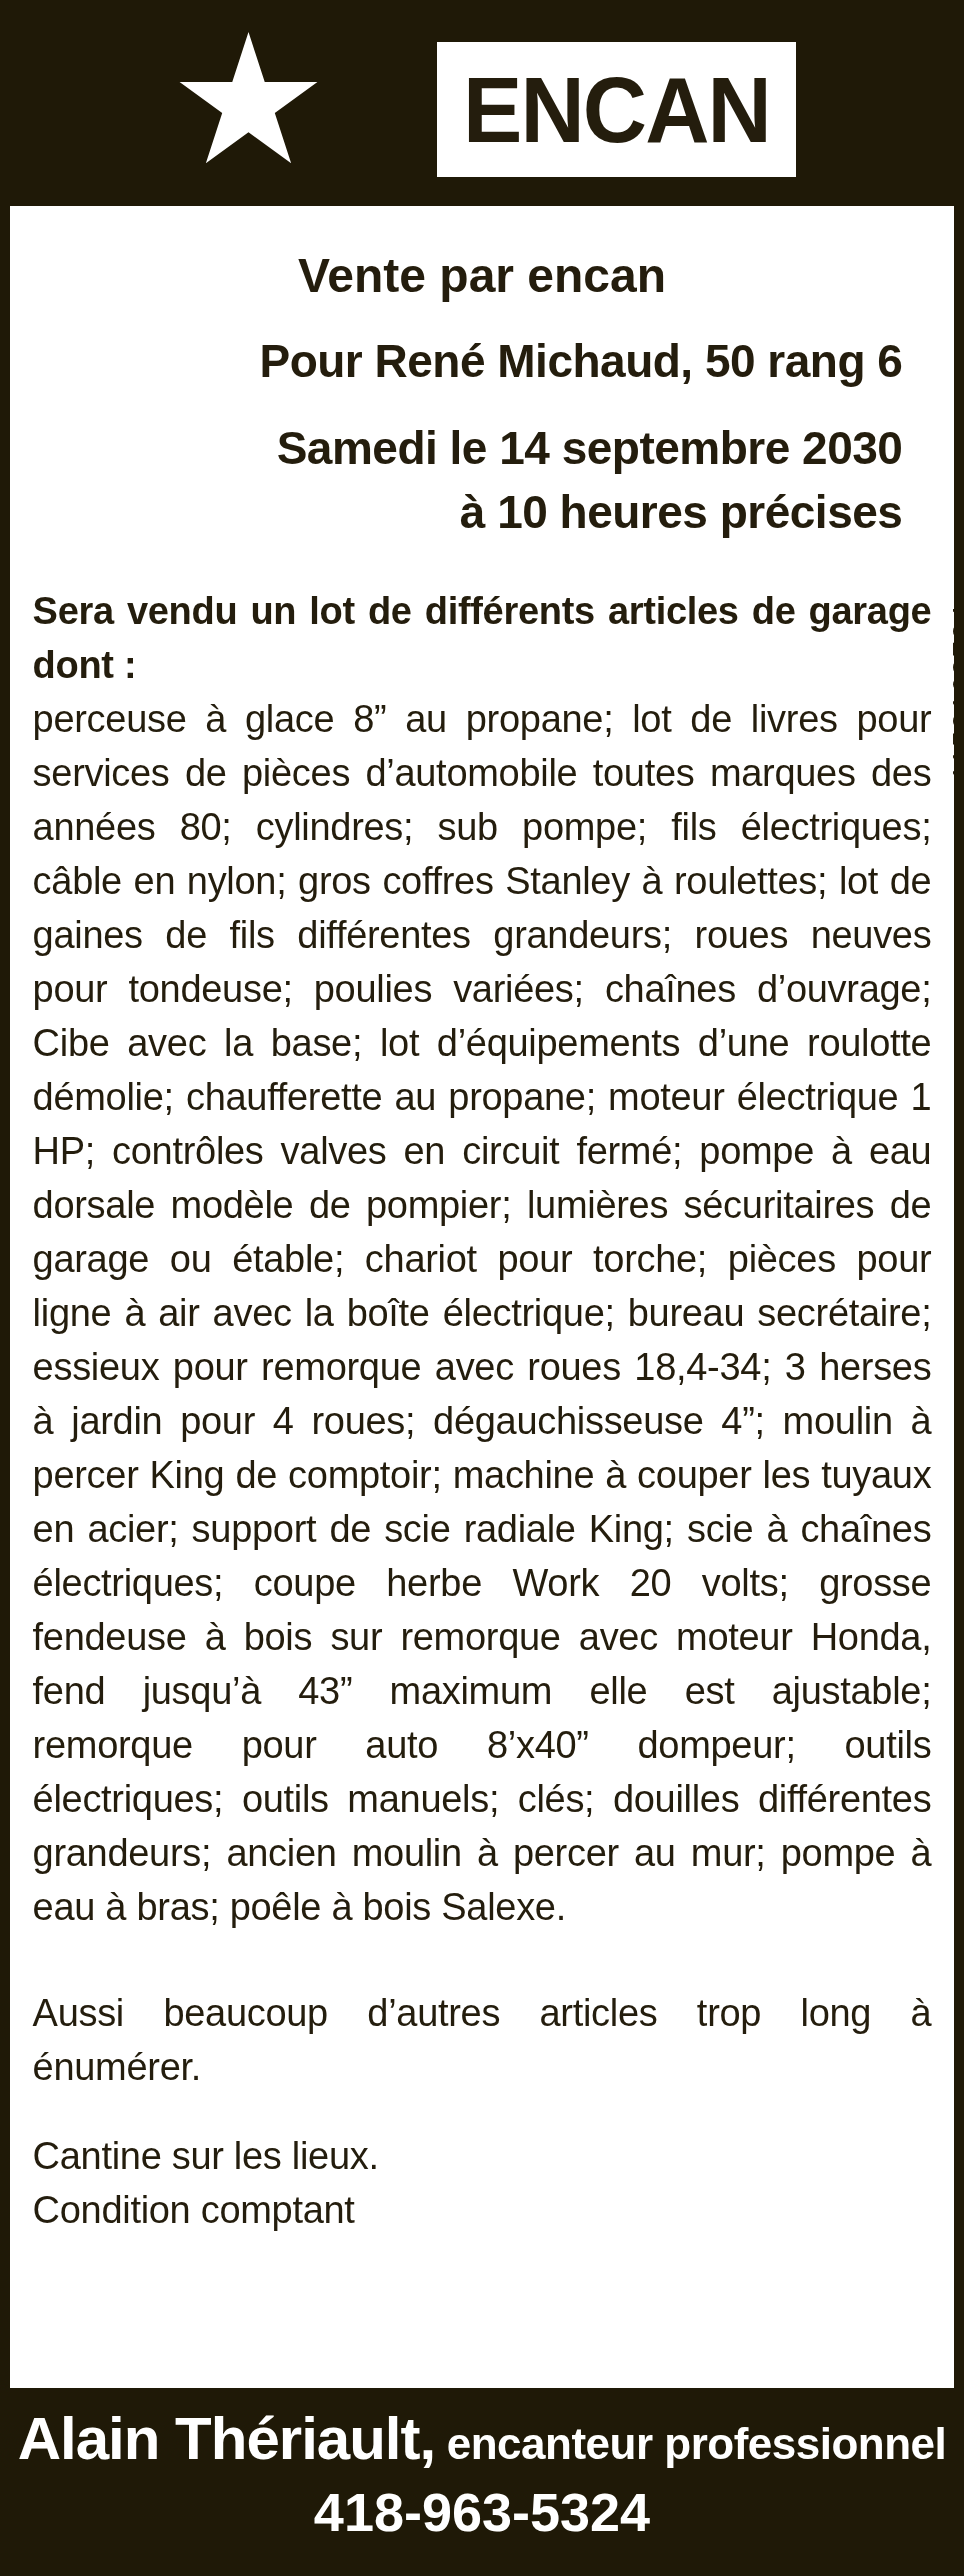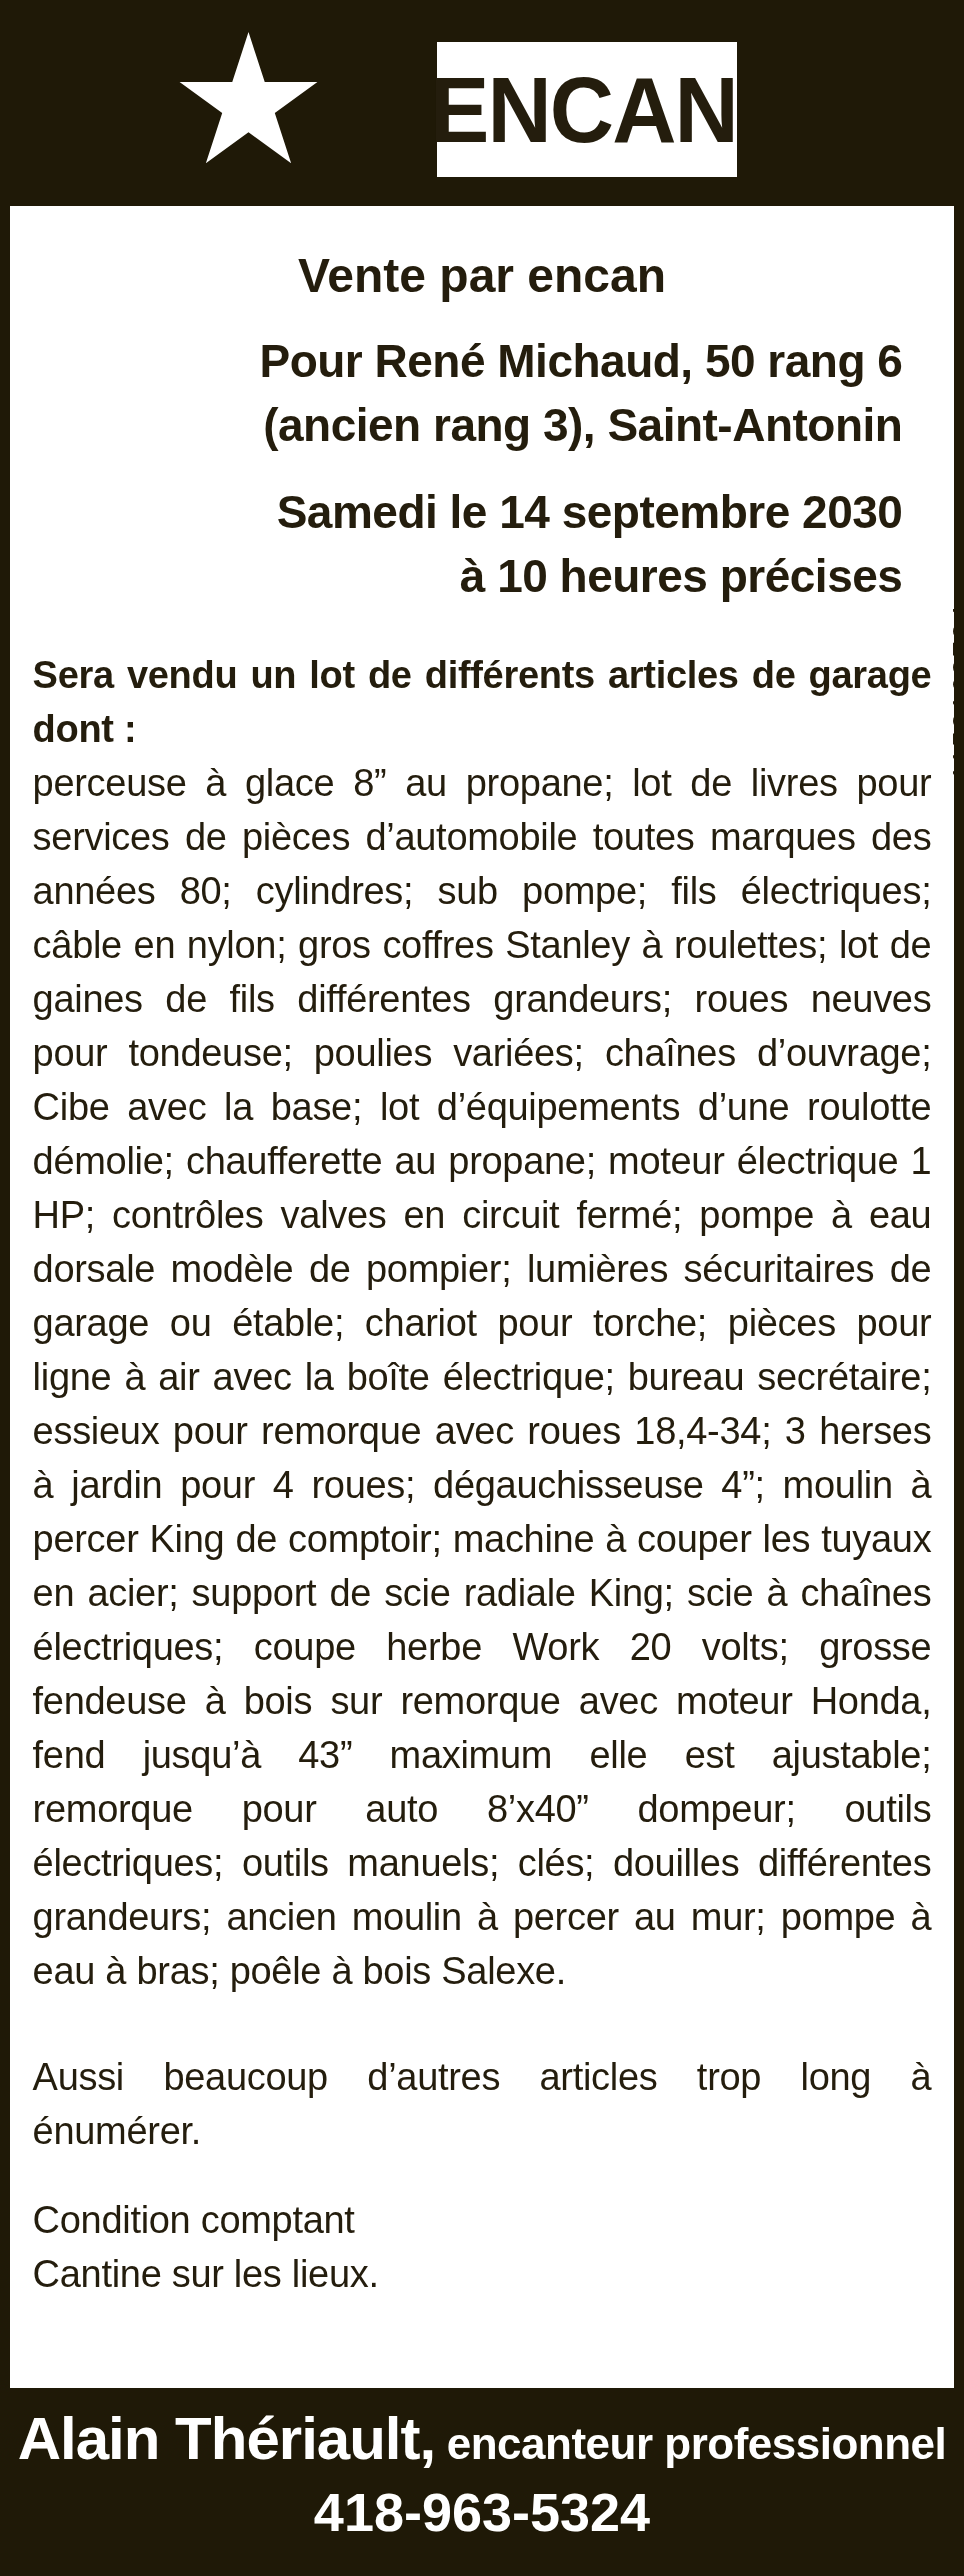--- a/index.html
+++ b/index.html
@@ -10,22 +10,22 @@
     margin:0 auto;
     background:#1f1907;
     font-family:"Liberation Sans", sans-serif;
     color:#241d0d;
     display:flex; flex-direction:column;
   }
   
   .band-top { position:relative; height:206px; flex:none; }
   .star-icon { position:absolute; left:176px; top:32px; width:145px; height:145px; }
   .encan-box {
-    position:absolute; left:437px; top:42px; width:300px; height:135px;
-    background:#ffffff; display:flex; align-items:center; justify-content:flex-end;
+    position:absolute; left:437px; top:42px; width:359px; height:135px;
+    background:#ffffff; display:flex; align-items:center; justify-content:center;
   }
   .encan-box span {
     font-weight:bold; font-size:89px; letter-spacing:-1.9px; color:#241d0d;
     transform:scaleY(1.05);
   }
   
   .paper {
     position:relative; flex:none;
     margin:0 9.6px; height:2182px;
     background:#ffffff;
@@ -69,37 +69,36 @@
     </div>
   </div>
 
   <div class="paper">
     <div class="ad-id">1153163724</div>
 
     <div class="title">Vente par encan</div>
 
     <div class="seller">
       <div>Pour  René Michaud, 50 rang 6</div>
-      <div>(ancien rang 3), Saint-Antonin</div>
     </div>
 
     <div class="schedule">
       <div>Samedi le 14 septembre 2030</div>
       <div>à 10 heures précises</div>
     </div>
 
     <p class="lead">Sera vendu un lot de différents articles de garage dont :</p>
 
     <p class="items">perceuse à glace 8” au propane; lot de livres pour services de pièces d’automobile toutes marques des années 80; cylindres; sub pompe; fils électriques; câble en nylon; gros coffres Stanley à roulettes; lot de gaines de fils différentes grandeurs; roues neuves pour tondeuse; poulies variées; chaînes d’ouvrage; Cibe avec la base; lot d’équipements d’une roulotte démolie; chaufferette au propane; moteur électrique 1 HP; contrôles valves en circuit fermé; pompe à eau dorsale modèle de pompier; lumières sécuritaires de garage ou étable; chariot pour torche; pièces pour ligne à air avec la boîte électrique; bureau secrétaire; essieux pour remorque avec roues 18,4-34; 3 herses à jardin pour 4 roues; dégauchisseuse 4”; moulin à percer King de comptoir; machine à couper les tuyaux en acier; support de scie radiale King; scie à chaînes électriques; coupe herbe Work 20 volts; grosse fendeuse à bois sur remorque avec moteur Honda, fend jusqu’à 43” maximum elle est ajustable; remorque pour auto 8’x40” dompeur; outils électriques; outils manuels; clés; douilles différentes grandeurs; ancien moulin à percer au mur; pompe à eau à bras; poêle à bois Salexe.</p>
 
     <p class="more">Aussi beaucoup d’autres articles trop long à énumérer.</p>
 
     <div class="terms">
+      <div>Cantine sur les lieux.</div>
       <div>Condition comptant</div>
-      <div>Cantine sur les lieux.</div>
     </div>
   </div>
 
   <div class="band-bottom">
     <div class="footer-line1">
       <span class="auctioneer">Alain Thériault,</span><span class="role">encanteur professionnel</span>
     </div>
     <div class="phone">418-963-5324</div>
   </div>
 

